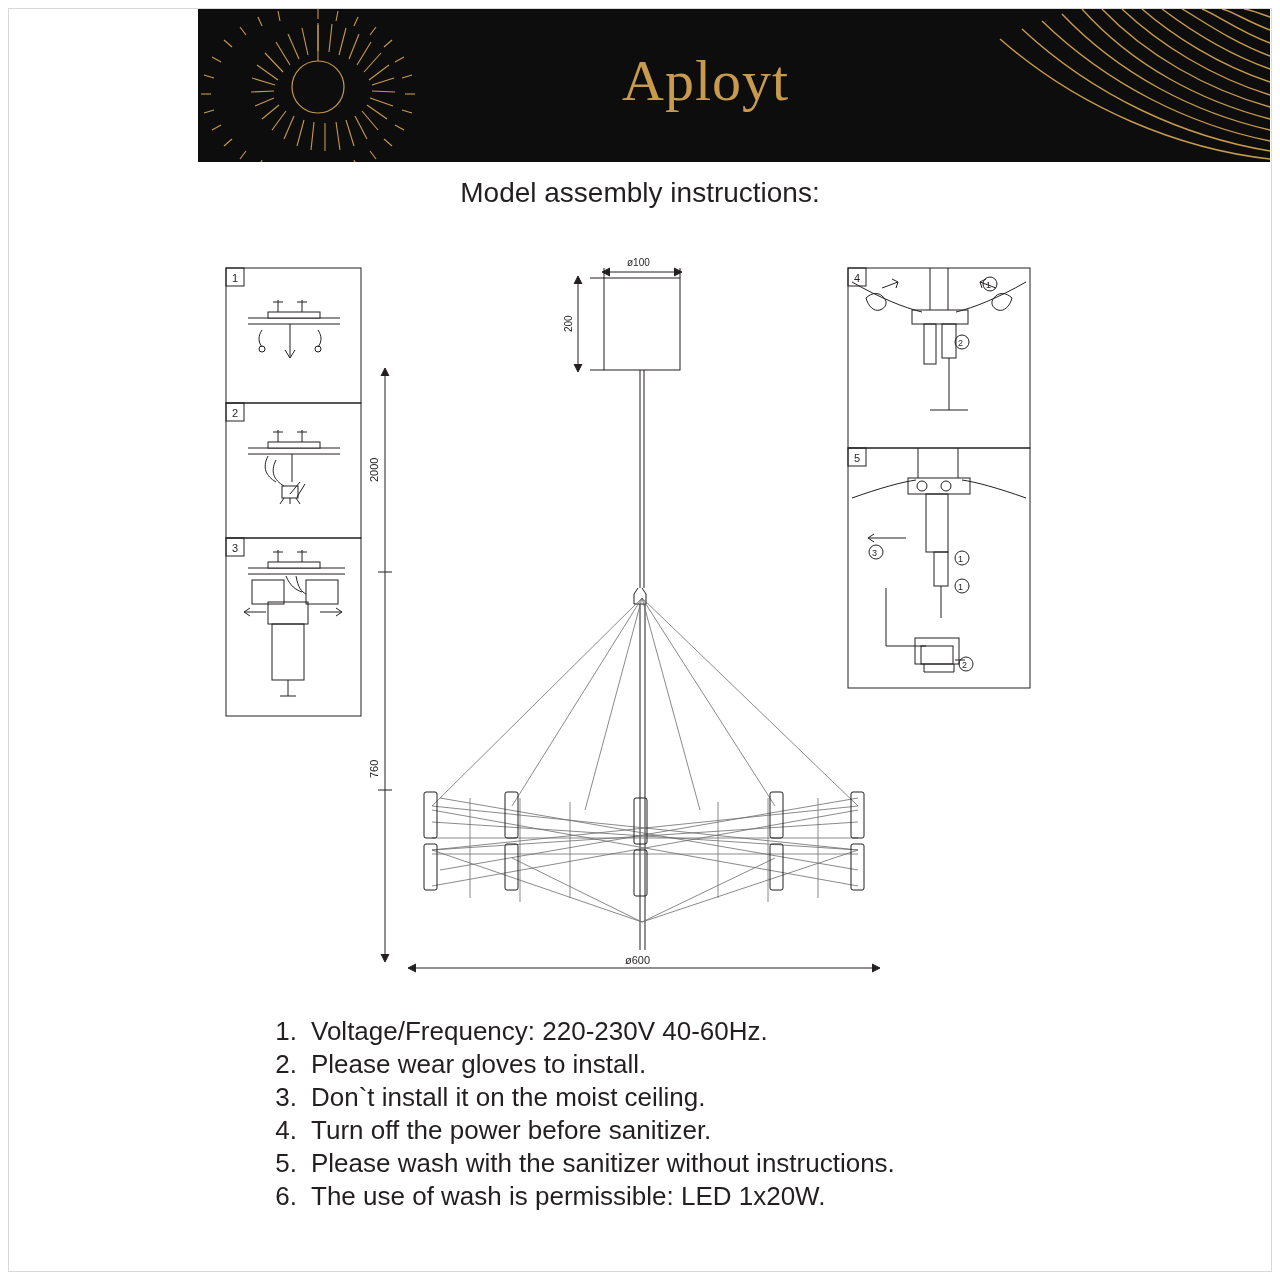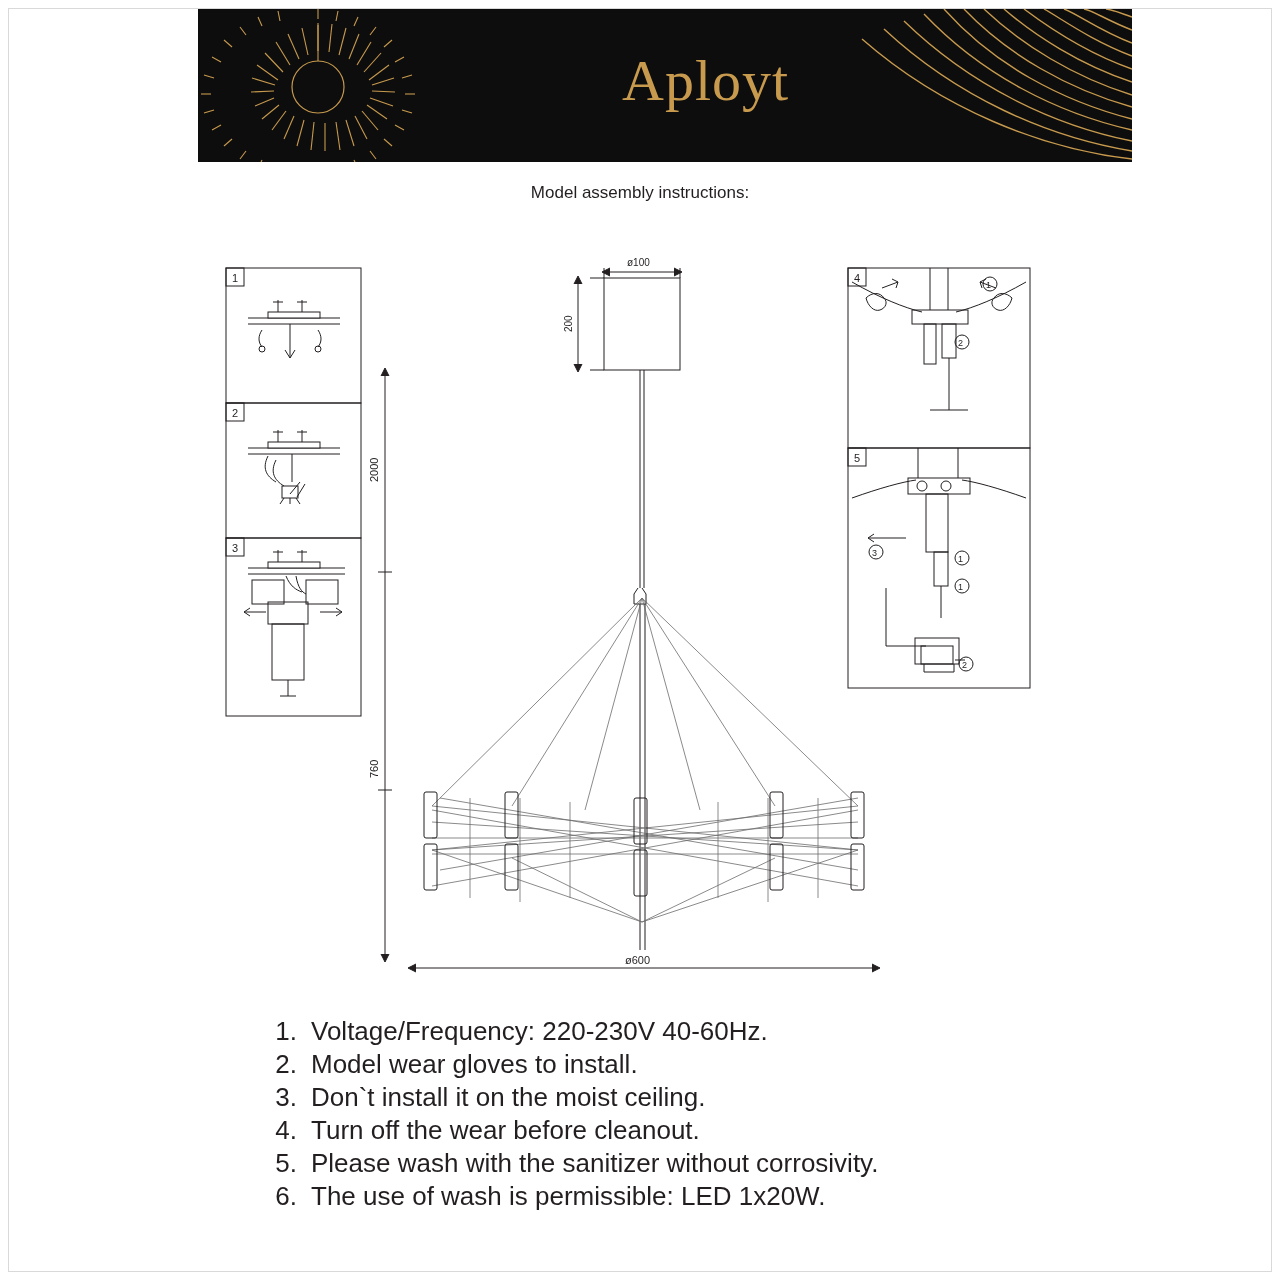--- a/index.html
+++ b/index.html
@@ -10,40 +10,40 @@
     color:#231f20;
     position:relative;
     overflow:hidden;
   }
   .page-border{
     position:absolute;left:8px;top:8px;width:1264px;height:1264px;
     border:1px solid #d9d9d9;box-sizing:border-box;
   }
   
   .banner{
-    position:absolute;left:198px;top:9px;width:934px;height:153px;
+    position:absolute;left:198px;top:9px;width:1072px;height:153px;
     background:#0d0d0d;overflow:hidden;
   }
   .banner-left-rays{
     position:absolute;left:0;top:0;width:420px;height:153px;
   }
   .banner-right-rays{
     position:absolute;right:0;top:0;width:420px;height:153px;
   }
   .brand{
     position:absolute;left:424px;top:38px;
     font-family:"Liberation Serif", serif;
     font-size:58px;letter-spacing:1px;
     color:#c79a4e;
   }
   
   .title-block{
     position:absolute;left:0;top:176px;width:1280px;text-align:center;
   }
-  .title-line1{font-size:17px;color:#231f20;line-height:34px;}
+  .title-line1{font-size:28px;color:#231f20;line-height:34px;}
   .title-line2{font-size:27px;color:#231f20;line-height:34px;}
 
   
   .drawing{position:absolute;left:0;top:250px;width:1280px;height:740px;}
 
   
   .instructions{
     position:absolute;left:255px;top:1015px;width:820px;
   }
   .instr-row{
@@ -356,31 +356,31 @@
 </svg>
 </div>
 
 <div class="instructions">
   <div class="instr-row">
     <span class="instr-num">1.</span>
     <span class="instr-text">Voltage/Frequency: 220-230V 40-60Hz.</span>
   </div>
   <div class="instr-row">
     <span class="instr-num">2.</span>
-    <span class="instr-text">Model wear gloves to install.</span>
+    <span class="instr-text">Please wear gloves to install.</span>
   </div>
   <div class="instr-row">
     <span class="instr-num">3.</span>
     <span class="instr-text">Don`t install it on the moist ceiling.</span>
   </div>
   <div class="instr-row">
     <span class="instr-num">4.</span>
-    <span class="instr-text">Turn off the wear before cleanout.</span>
+    <span class="instr-text">Turn off the power before sanitizer.</span>
   </div>
   <div class="instr-row">
     <span class="instr-num">5.</span>
-    <span class="instr-text">Please wash with the sanitizer without corrosivity.</span>
+    <span class="instr-text">Please wash with the sanitizer without instructions.</span>
   </div>
   <div class="instr-row">
     <span class="instr-num">6.</span>
     <span class="instr-text">The use of wash is permissible: LED 1x20W.</span>
   </div>
 </div>
 
 </body></html>

